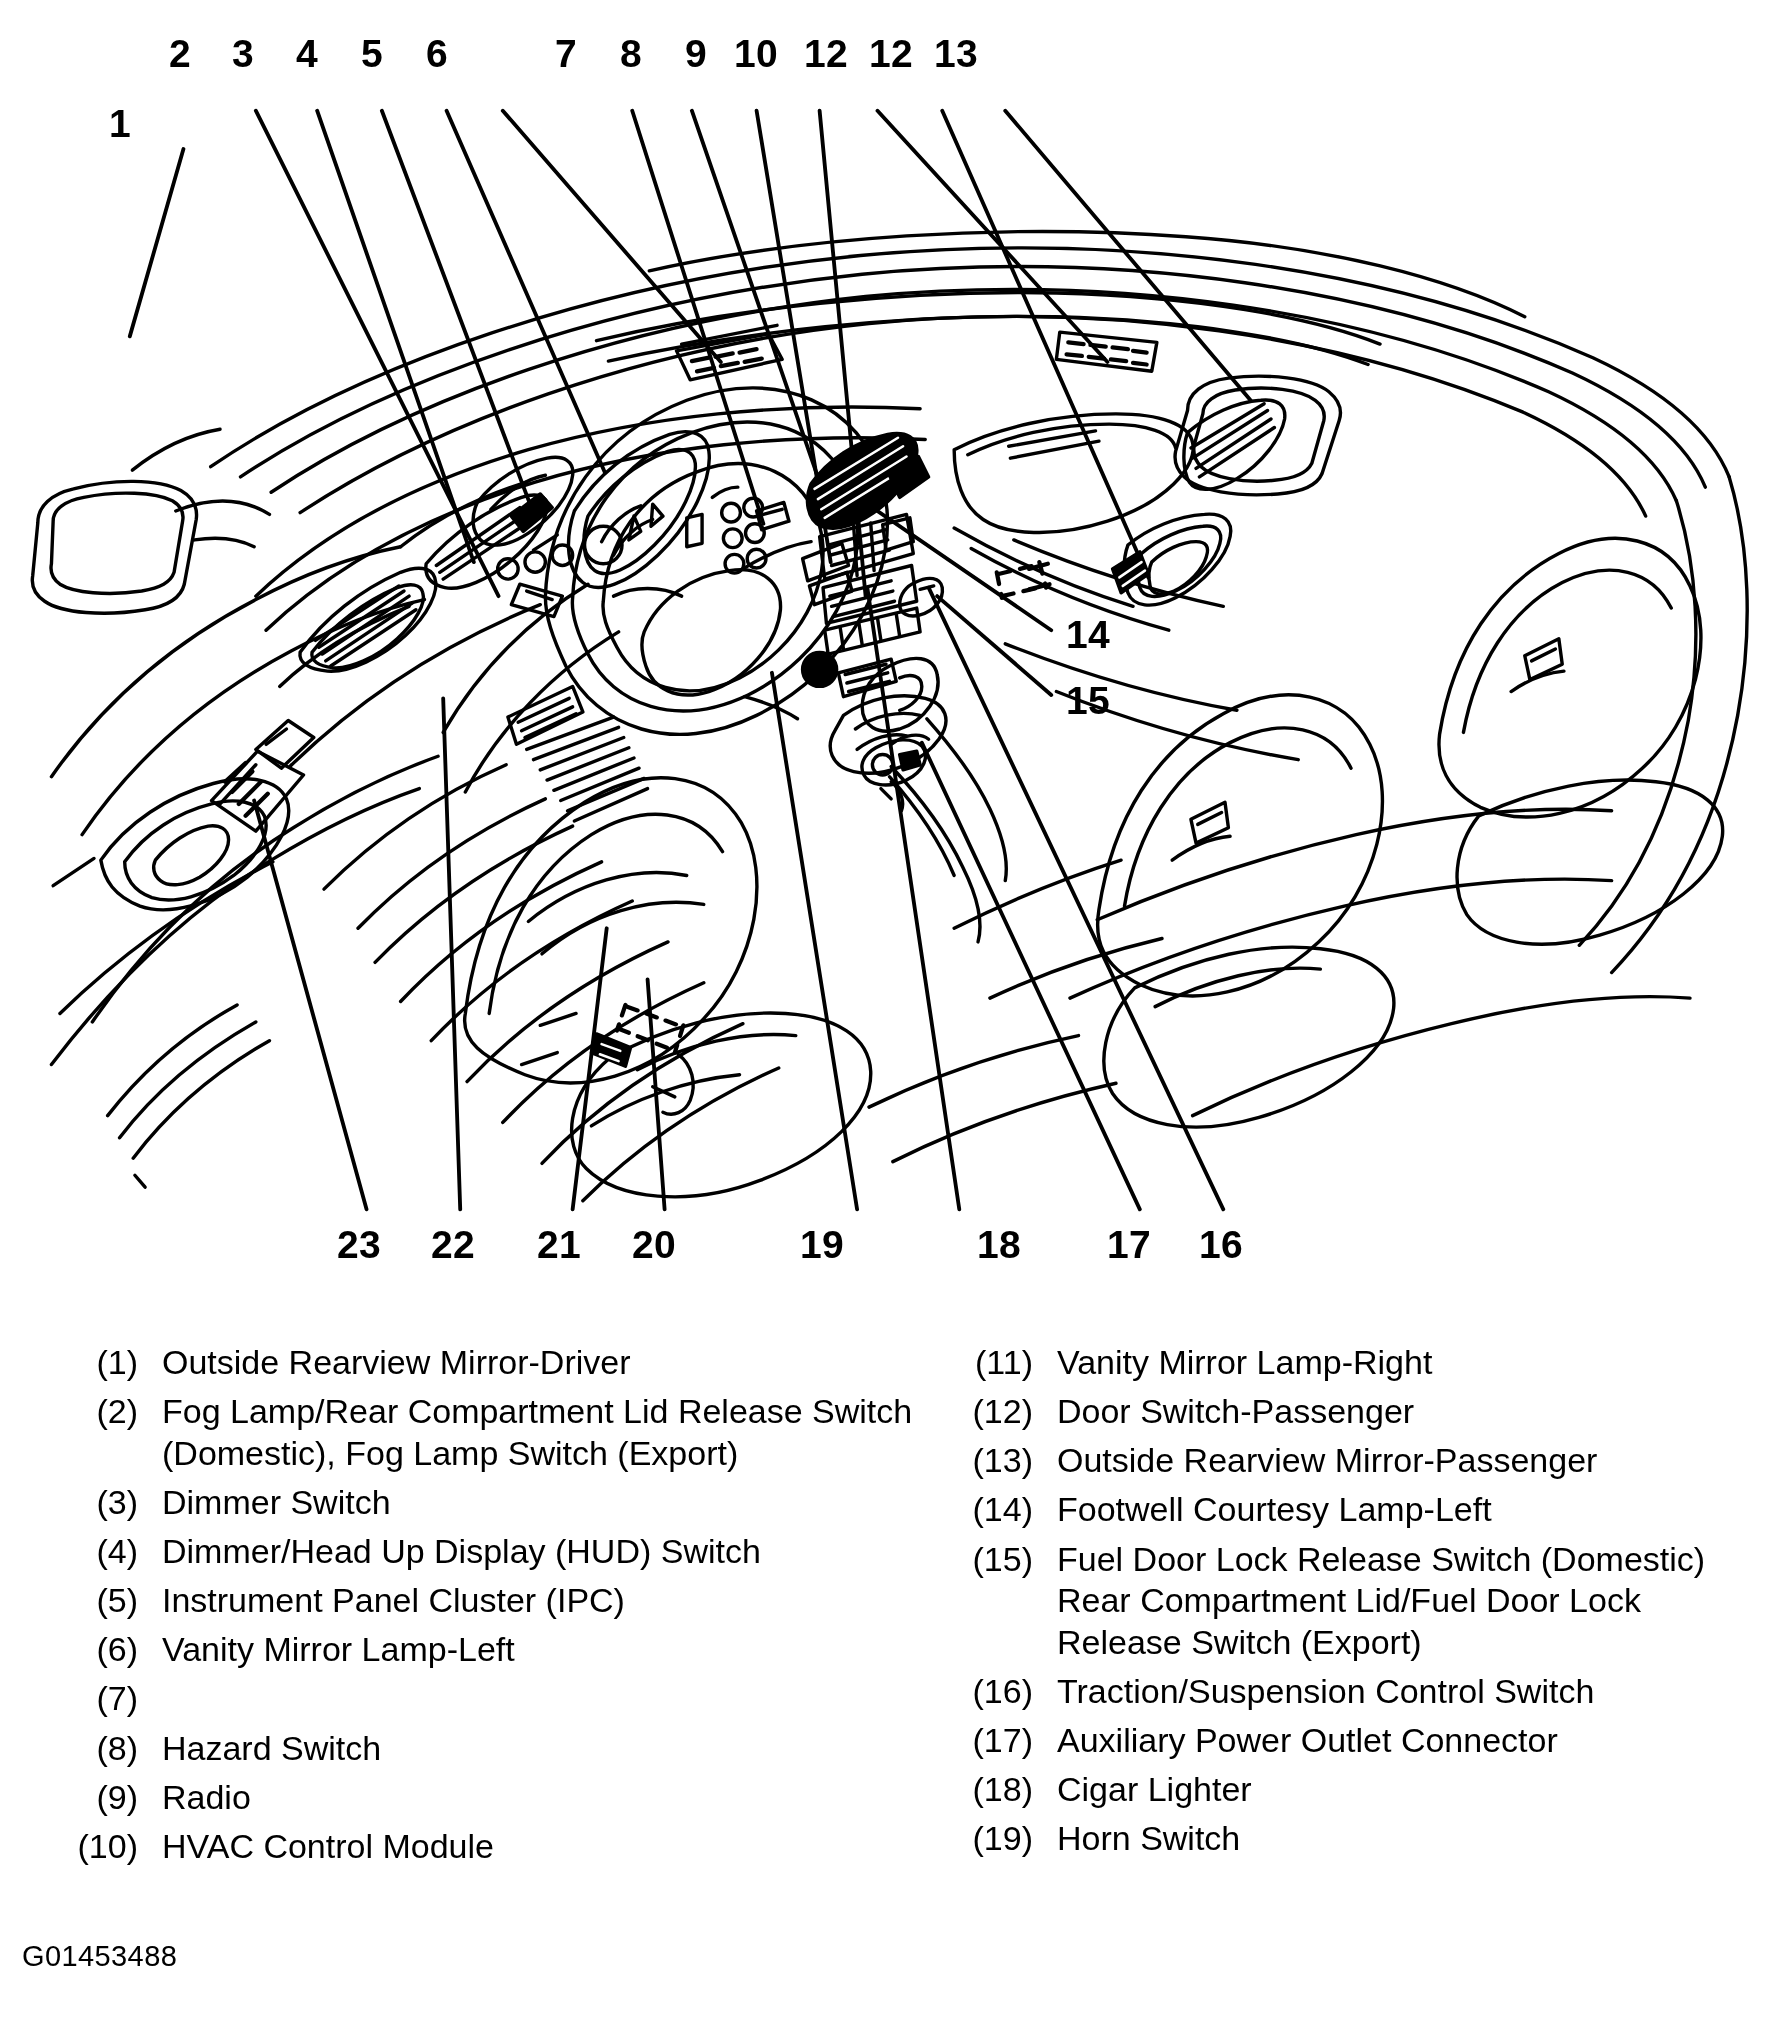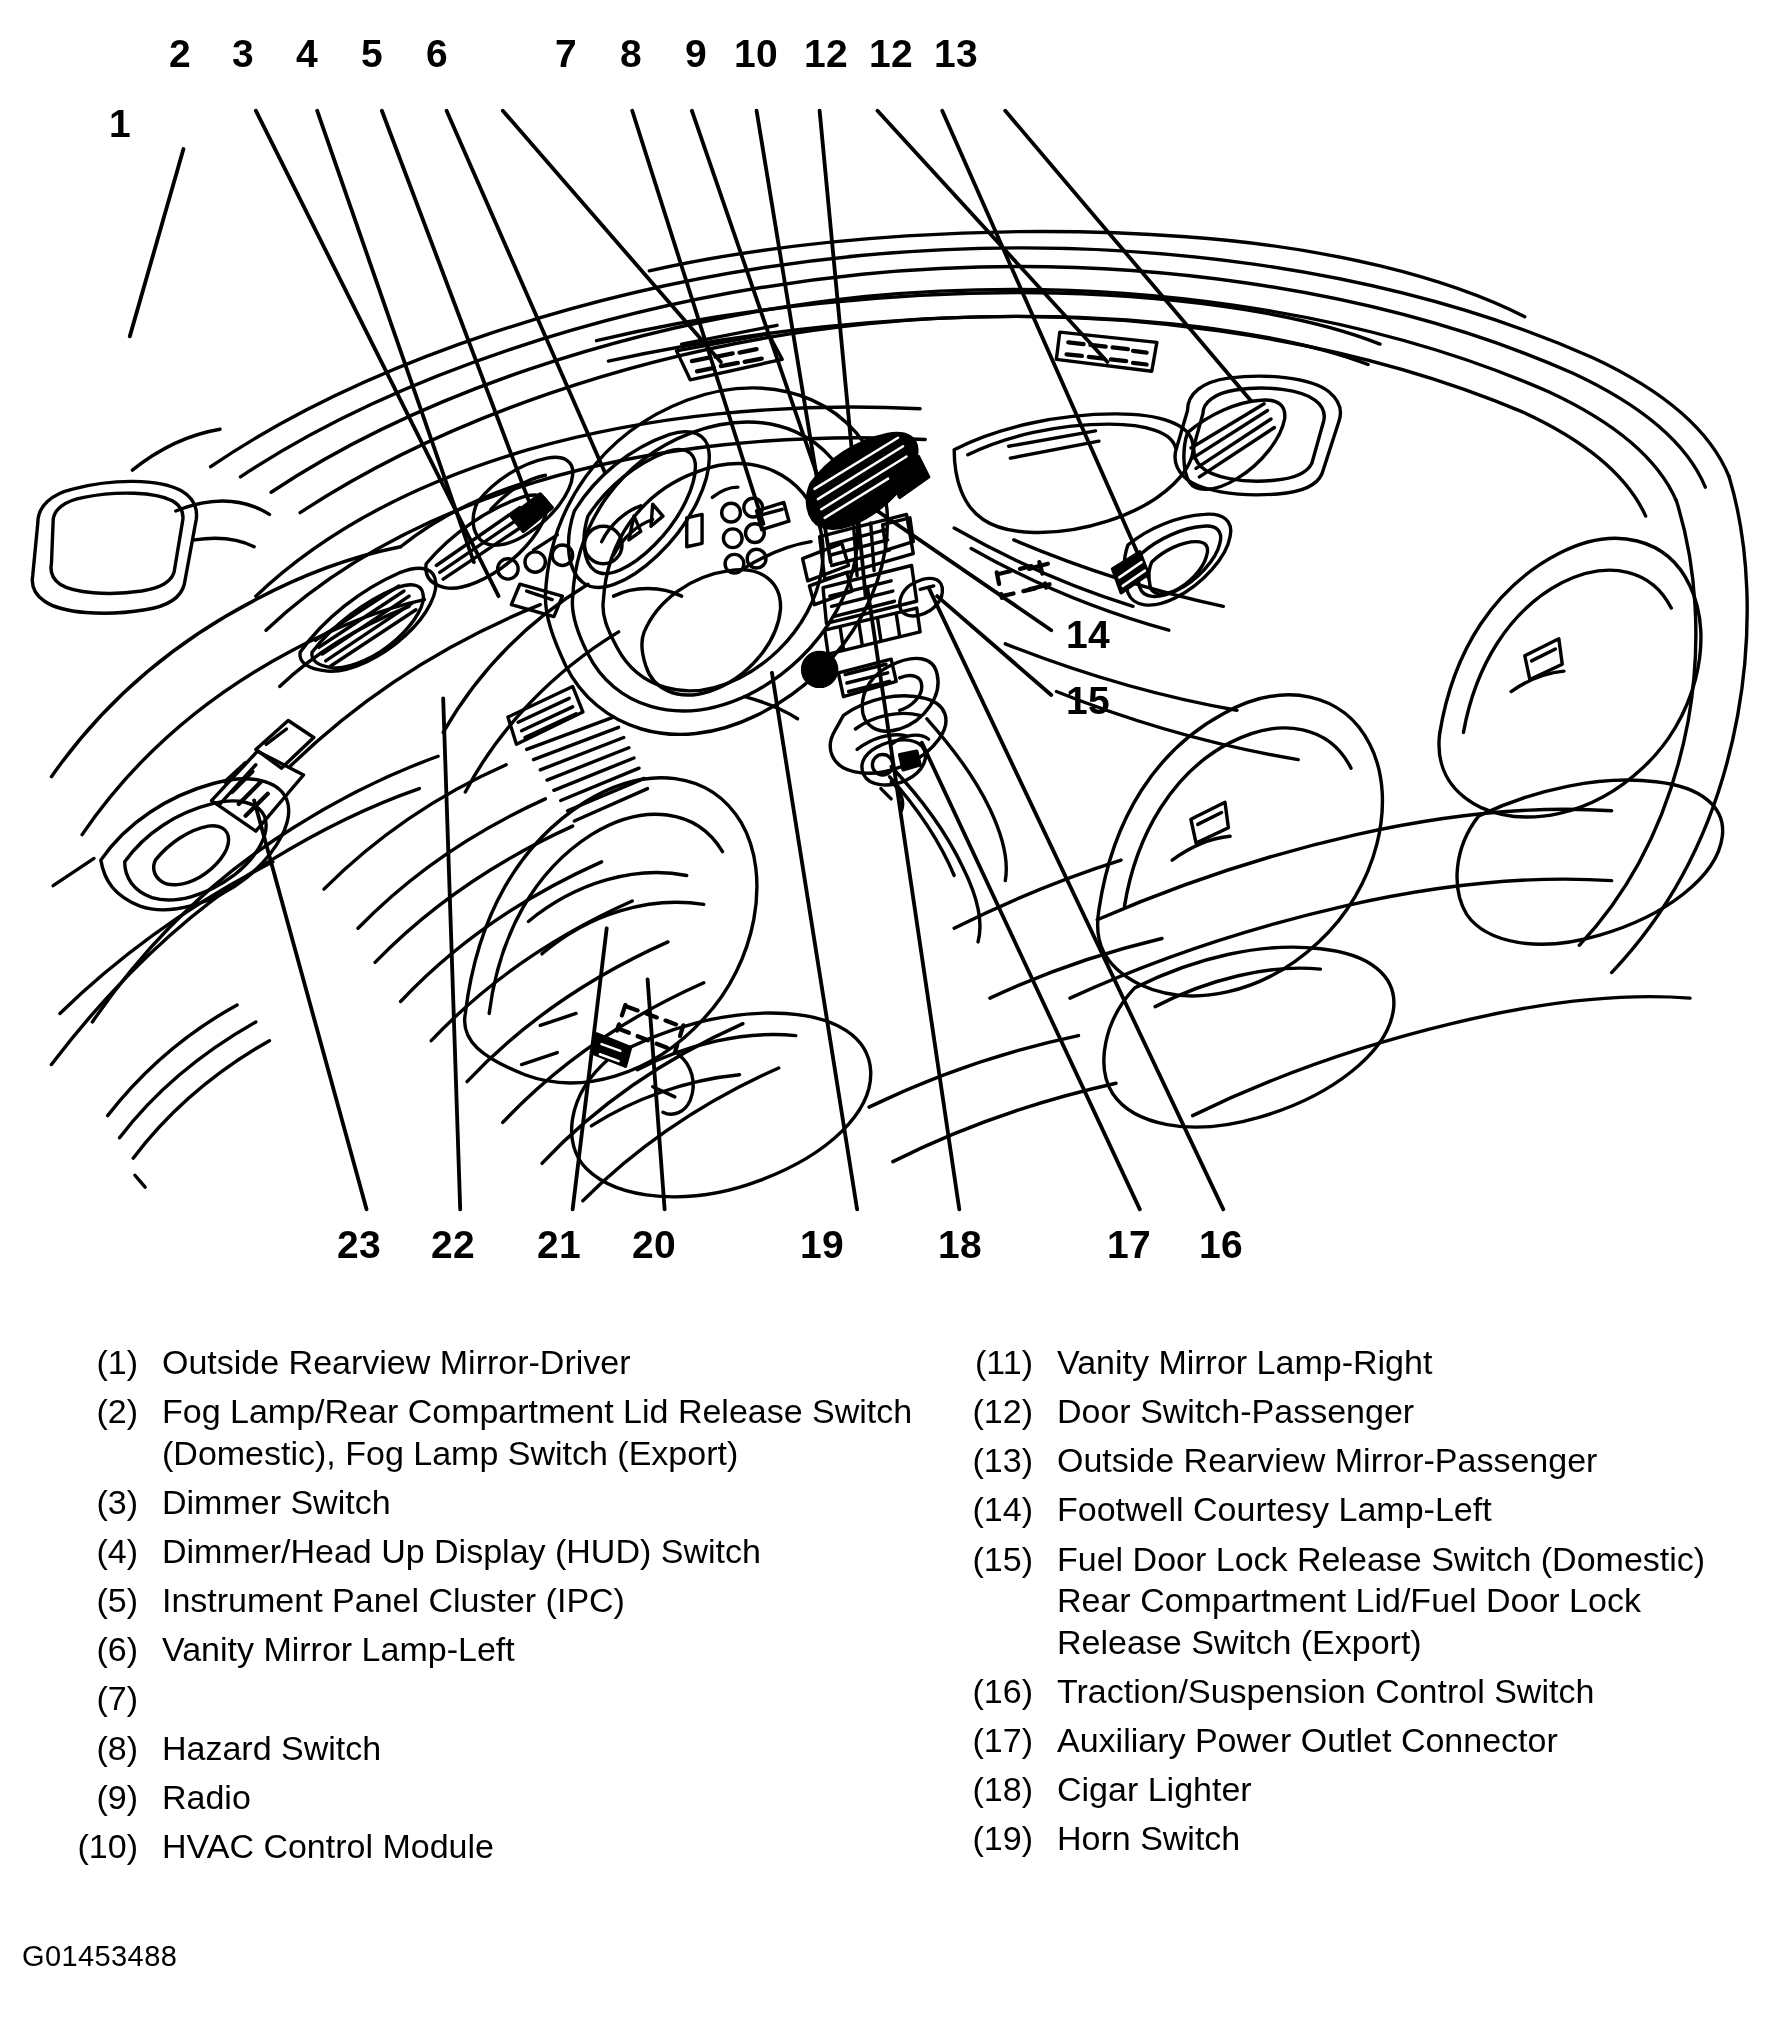--- a/index.html
+++ b/index.html
@@ -565,21 +565,21 @@
     <div class="callout" style="left:620px;  top:34px;">8</div>
     <div class="callout" style="left:685px;  top:34px;">9</div>
     <div class="callout" style="left:734px;  top:34px;">10</div>
     <div class="callout" style="left:804px;  top:34px;">12</div>
     <div class="callout" style="left:869px; top:34px;">12</div>
     <div class="callout" style="left:934px; top:34px;">13</div>
     <div class="callout" style="left:1066px; top:615px;text-align:right;">14</div>
     <div class="callout" style="left:1066px; top:681px;">15</div>
     <div class="callout" style="left:1199px; top:1225px;">16</div>
     <div class="callout" style="left:1107px; top:1225px;">17</div>
-    <div class="callout" style="left:938px; top:1225px;">18</div>
+    <div class="callout" style="left:977px; top:1225px;">18</div>
     <div class="callout" style="left:800px;  top:1225px;">19</div>
     <div class="callout" style="left:632px;  top:1225px;">20</div>
     <div class="callout" style="left:537px;  top:1225px;">21</div>
     <div class="callout" style="left:431px;  top:1225px;">22</div>
     <div class="callout" style="left:337px;  top:1225px;">23</div>
   </div>
 
   <div id="legend">
 
     <div class="legend-col" id="legend-col-left">

